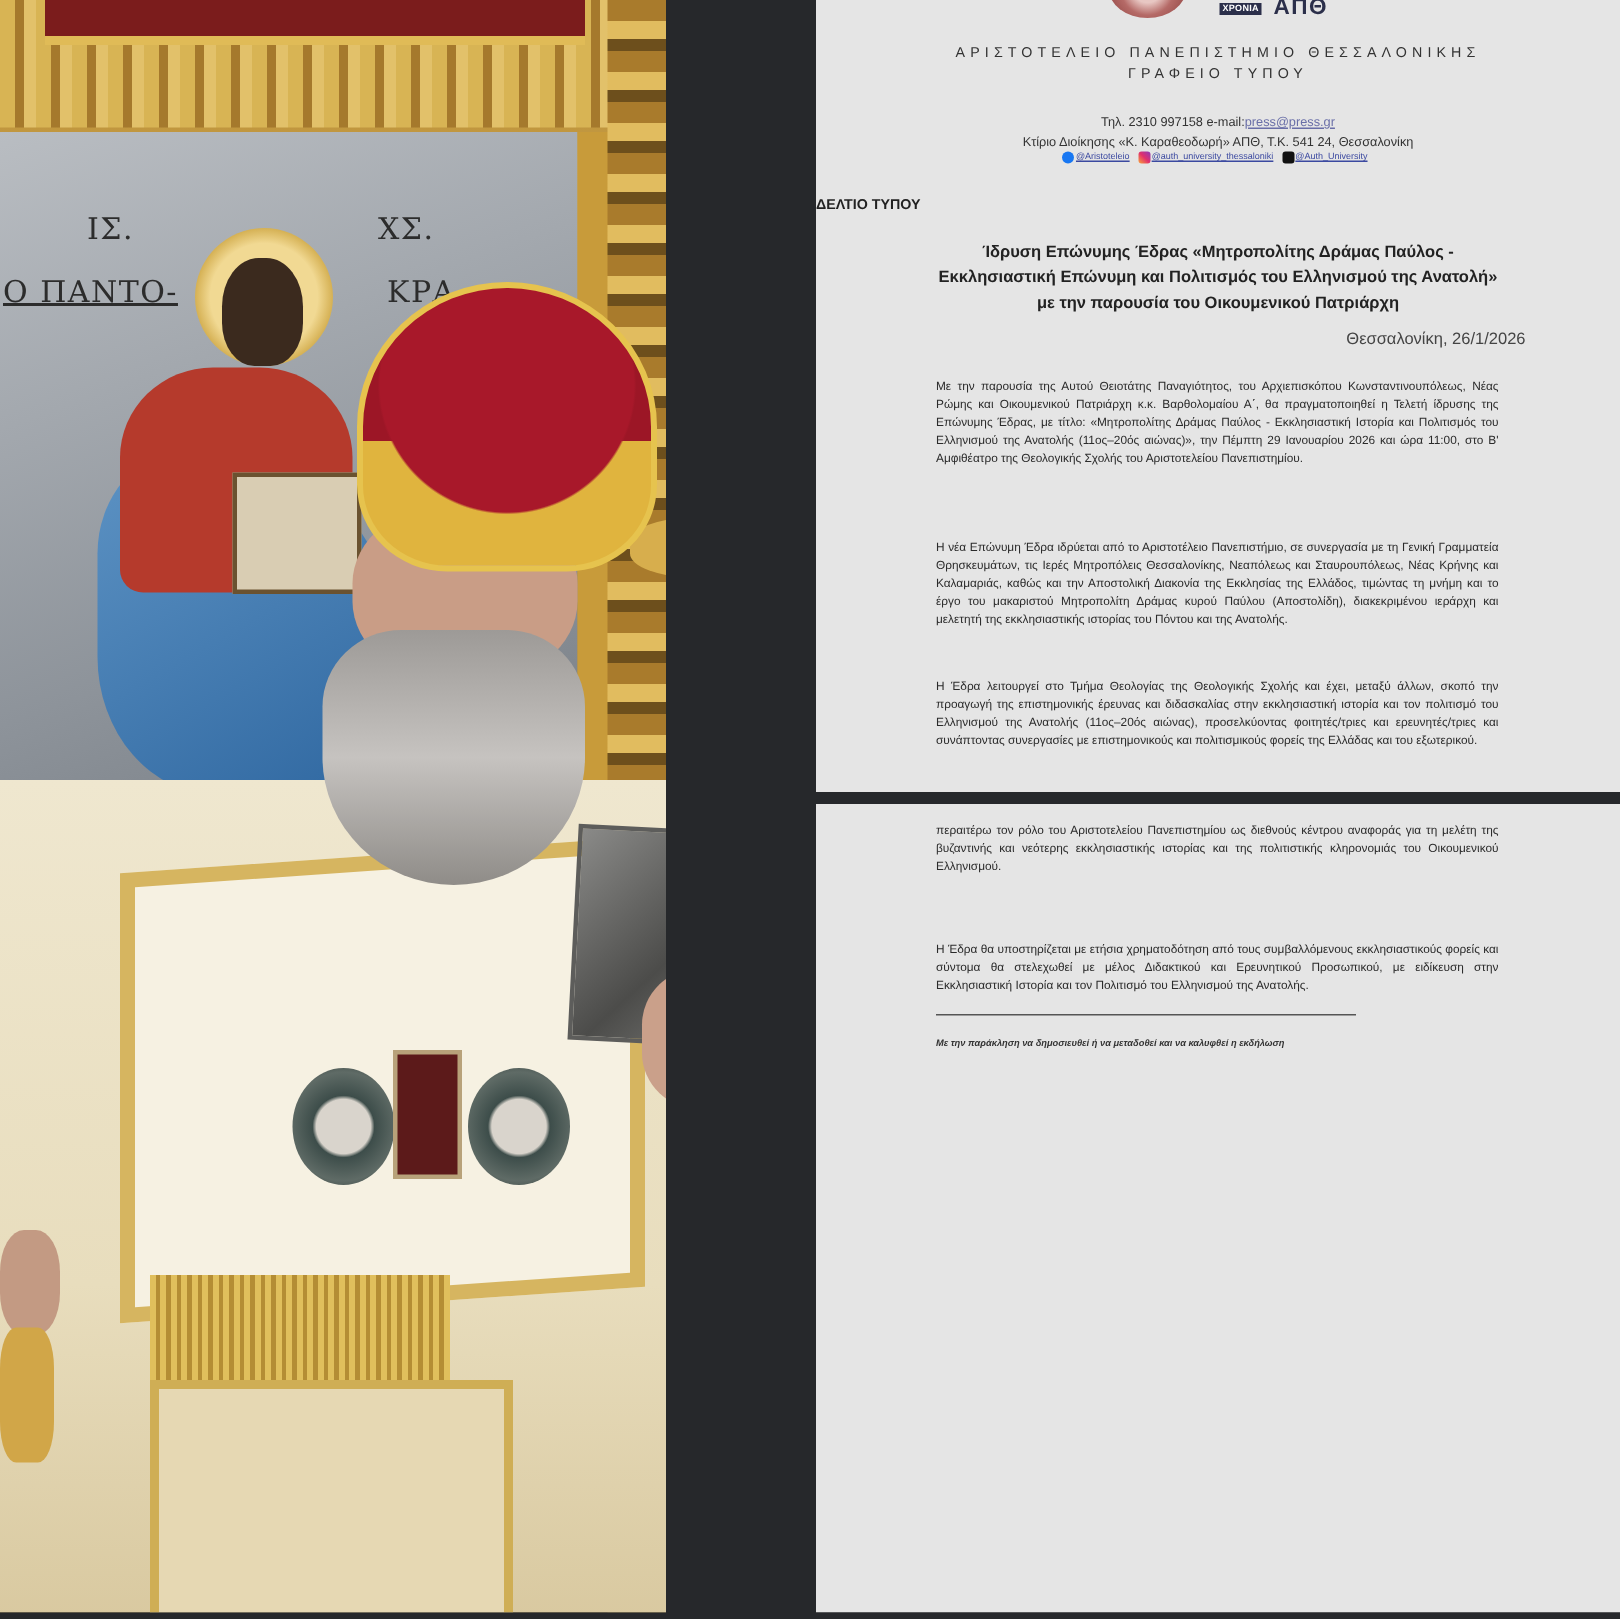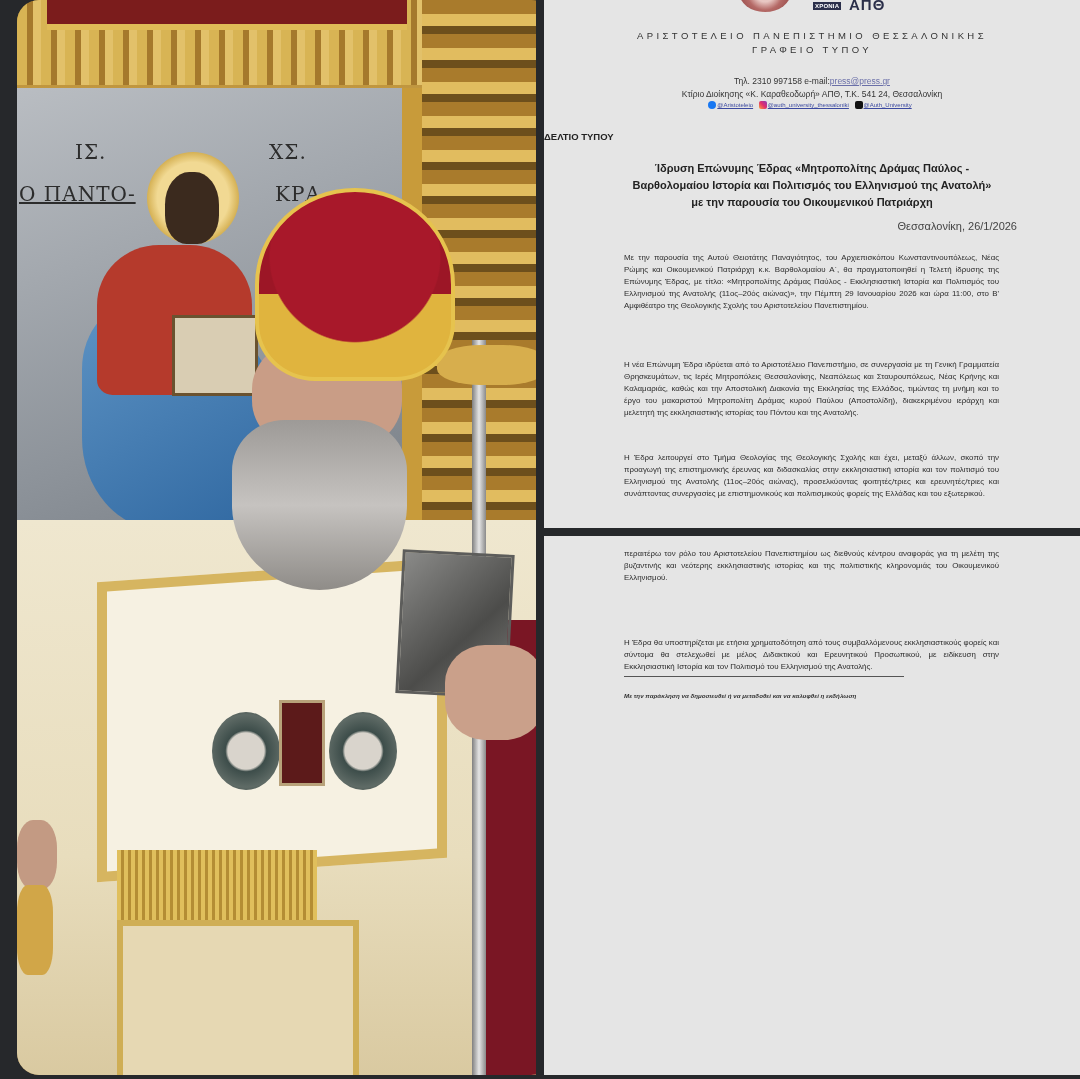--- a/index.html
+++ b/index.html
@@ -1,20 +1,20 @@
 <!DOCTYPE html>
 <html><head>
 <meta charset="utf-8">
 <style>
   html, body { margin:0; padding:0; }
   body { width:1080px; height:1079px; background:#26282b; position:relative; overflow:hidden; font-family:"Liberation Sans", sans-serif; }
 
   
-  .photo { position:absolute; left:17px; top:0; width:536px; height:1075px; overflow:hidden;
-    background: linear-gradient(180deg,#8d6a2a 0%,#b88d34 6%,#c9a04a 10%,#8c6b2e 100%); border-radius: 22px; }
+  .photo { position:absolute; left:0; top:0; width:444px; height:1075px; overflow:hidden;
+    background: linear-gradient(180deg,#8d6a2a 0%,#b88d34 6%,#c9a04a 10%,#8c6b2e 100%); }
   .photo .frame-top { position:absolute; left:0; top:0; width:430px; height:85px;
     background: repeating-linear-gradient(90deg,#d8b454 0 10px,#a5792c 10px 16px,#e2c16a 16px 24px); }
   .photo .frame-top .red { position:absolute; left:30px; top:0; width:360px; height:24px; background:#7b1c1c; border-bottom:6px solid #e0bb57; }
   .photo .icon-panel { position:absolute; left:0; top:88px; width:385px; height:520px; background:linear-gradient(160deg,#b9bdc2,#8d939a 60%,#6f757c); border-right:22px solid #c89b3a; }
   .photo .gold-right { position:absolute; left:405px; top:0; width:131px; height:1075px;
     background: repeating-linear-gradient(180deg,#a97b2c 0 14px,#e1bc5f 14px 26px,#6d4f1c 26px 34px); }
   .photo .halo { position:absolute; left:130px; top:152px; width:92px; height:92px; border-radius:50%; background:radial-gradient(circle,#f1d993 55%,#d6b256 70%,#a98a3d 100%); }
   .photo .christ-face { position:absolute; left:148px; top:172px; width:54px; height:72px; border-radius:45% 45% 40% 40%; background:#3b2a1e; }
   .photo .christ-red { position:absolute; left:80px; top:245px; width:155px; height:150px; background:#b53a2c; border-radius:40% 40% 10% 10%; }
   .photo .christ-blue { position:absolute; left:65px; top:300px; width:200px; height:230px; background:linear-gradient(150deg,#5d93c4,#2f67a0); border-radius:30% 60% 20% 40%; }
@@ -61,21 +61,21 @@
   .social .fb { background:#1877f2; border-radius:50%; }
   .social .ig { background:linear-gradient(45deg,#f9a43a,#e1306c,#8a3ab9); }
   .social .x { background:#111; }
   .social span.h { text-decoration:underline; margin-right:4px; vertical-align:middle; }
 
   .doc-heading { position:absolute; left:0; width:536px; top:131px; text-align:left; font-size:9.5px; font-weight:bold; color:#222; }
   .doc-title { position:absolute; left:60px; width:416px; top:160px; text-align:center; font-size:11px; font-weight:bold; line-height:17px; color:#222; }
   .doc-date { position:absolute; right:63px; top:220px; font-size:11px; color:#444; }
   .para { position:absolute; left:80px; width:375px; font-size:7.9px; line-height:12px; text-align:justify; color:#2b2b2b; }
   .p1 { top:244px; } .p2 { top:351px; } .p3 { top:444px; }
-  .p4 { top:4px; } .p5 { top:62px;margin-top:39px; }
+  .p4 { top:4px; } .p5 { top:52px;margin-top:39px; }
   .sig-line { position:absolute; left:80px; top:140px; width:280px; border-top:1px solid #555; }
   .footnote { position:absolute; left:80px; top:156px; font-size:6.2px; font-style:italic; font-weight:bold; color:#333; }
 </style>
 </head>
 <body>
 
 <div class="photo">
   <div class="frame-top">
       <div class="red"></div>
     </div>
@@ -126,21 +126,21 @@
   <div class="contact" style="top:89px;">Κτίριο Διοίκησης «Κ. Καραθεοδωρή» ΑΠΘ, Τ.Κ. 541 24, Θεσσαλονίκη</div>
   <div class="social">
     <span class="ico fb"></span><span class="h">@Aristoteleio</span>
     <span class="ico ig"></span><span class="h">@auth_university_thessaloniki</span>
     <span class="ico x"></span><span class="h">@Auth_University</span>
   </div>
 
   <div class="doc-heading">ΔΕΛΤΙΟ ΤΥΠΟΥ</div>
   <div class="doc-title">
     <div>Ίδρυση Επώνυμης Έδρας «Μητροπολίτης Δράμας Παύλος -</div>
-    <div>Βαρθολομαίου Ιστορία και Πολιτισμός του Ελληνισμού της Ανατολή»</div>
+    <div>Εκκλησιαστική Επώνυμη και Πολιτισμός του Ελληνισμού της Ανατολή»</div>
     <div>με την παρουσία του Οικουμενικού Πατριάρχη</div>
   </div>
   <div class="doc-date">Θεσσαλονίκη, 26/1/2026</div>
 
   <p class="para p1">Με την παρουσία της Αυτού Θειοτάτης Παναγιότητος, του Αρχιεπισκόπου Κωνσταντινουπόλεως, Νέας Ρώμης και Οικουμενικού Πατριάρχη κ.κ. Βαρθολομαίου Α΄, θα πραγματοποιηθεί η Τελετή ίδρυσης της Επώνυμης Έδρας, με τίτλο: «Μητροπολίτης Δράμας Παύλος - Εκκλησιαστική Ιστορία και Πολιτισμός του Ελληνισμού της Ανατολής (11ος–20ός αιώνας)», την Πέμπτη 29 Ιανουαρίου 2026 και ώρα 11:00, στο Β' Αμφιθέατρο της Θεολογικής Σχολής του Αριστοτελείου Πανεπιστημίου.</p>
   <p class="para p2">Η νέα Επώνυμη Έδρα ιδρύεται από το Αριστοτέλειο Πανεπιστήμιο, σε συνεργασία με τη Γενική Γραμματεία Θρησκευμάτων, τις Ιερές Μητροπόλεις Θεσσαλονίκης, Νεαπόλεως και Σταυρουπόλεως, Νέας Κρήνης και Καλαμαριάς, καθώς και την Αποστολική Διακονία της Εκκλησίας της Ελλάδος, τιμώντας τη μνήμη και το έργο του μακαριστού Μητροπολίτη Δράμας κυρού Παύλου (Αποστολίδη), διακεκριμένου ιεράρχη και μελετητή της εκκλησιαστικής ιστορίας του Πόντου και της Ανατολής.</p>
   <p class="para p3">Η Έδρα λειτουργεί στο Τμήμα Θεολογίας της Θεολογικής Σχολής και έχει, μεταξύ άλλων, σκοπό την προαγωγή της επιστημονικής έρευνας και διδασκαλίας στην εκκλησιαστική ιστορία και τον πολιτισμό του Ελληνισμού της Ανατολής (11ος–20ός αιώνας), προσελκύοντας φοιτητές/τριες και ερευνητές/τριες και συνάπτοντας συνεργασίες με επιστημονικούς και πολιτισμικούς φορείς της Ελλάδας και του εξωτερικού.</p>
 </div>
 
 <div class="hsep"></div>

